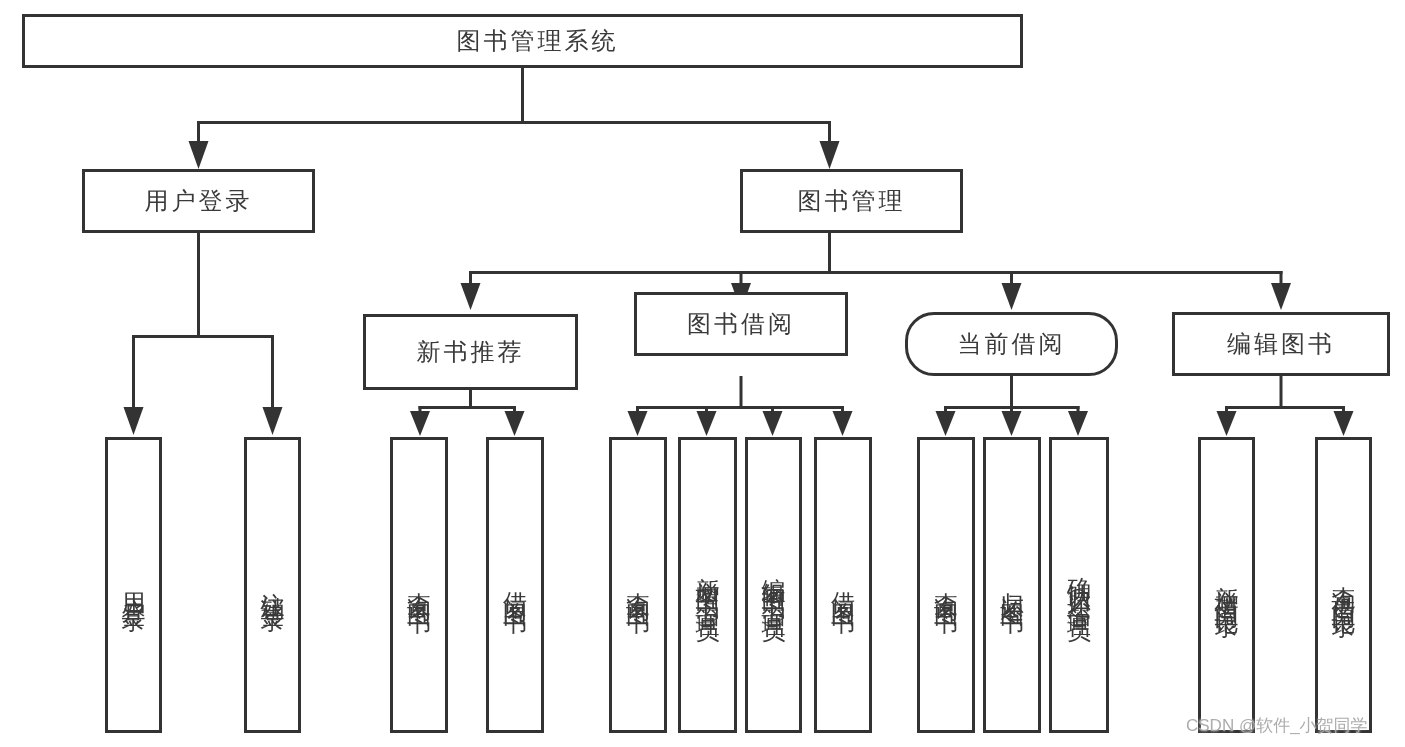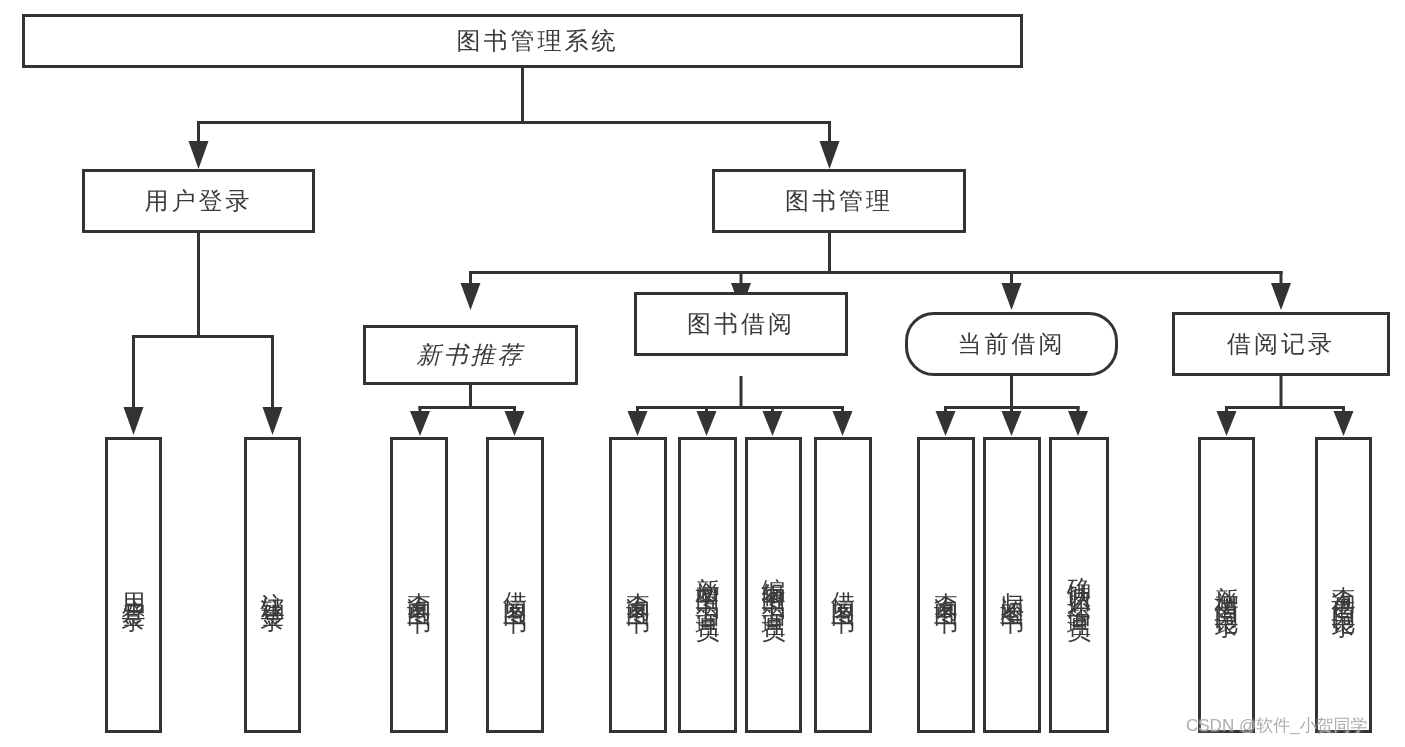--- a/index.html
+++ b/index.html
@@ -119,35 +119,35 @@
       <path d="M 1333.5 411 L 1353.5 411 L 1343.5 436 Z" fill="#333333"></path>
     </svg>
 
   <div class="node" style="left:22px; top:14px; width:1001px; height:54px;padding-left:30px;">
     <span class="hlabel">图书管理系统</span>
   </div>
 
   <div class="node" style="left:82px; top:169px; width:233px; height:64px;">
     <span class="hlabel">用户登录</span>
   </div>
-  <div class="node" style="left:712px; top:169px; width:254px; height:64px;">
+  <div class="node" style="left:740px; top:169px; width:223px; height:64px;">
     <span class="hlabel">图书管理</span>
   </div>
 
-  <div class="node" style="left:363px; top:325px; width:215px; height:60px;font-style:italic;">
+  <div class="node" style="left:363px; top:314px; width:215px; height:76px;">
     <span class="hlabel">新书推荐</span>
   </div>
   <div class="node" style="left:634px; top:292px; width:214px; height:64px;">
     <span class="hlabel">图书借阅</span>
   </div>
   <div class="node" style="left:905px; top:312px; width:213px; height:64px;border-radius:29px;">
     <span class="hlabel">当前借阅</span>
   </div>
   <div class="node" style="left:1172px; top:312px; width:218px; height:64px;">
-    <span class="hlabel">借阅记录</span>
+    <span class="hlabel">编辑图书</span>
   </div>
 
   <div class="node leaf" style="left:105px; top:437px; width:57px; height:296px;">
     <span class="vlabel">用户登录</span>
   </div>
   <div class="node leaf" style="left:244px; top:437px; width:57px; height:296px;">
     <span class="vlabel">注销登录</span>
   </div>
   <div class="node leaf" style="left:390px; top:437px; width:58px; height:296px;">
     <span class="vlabel">查询图书</span>

